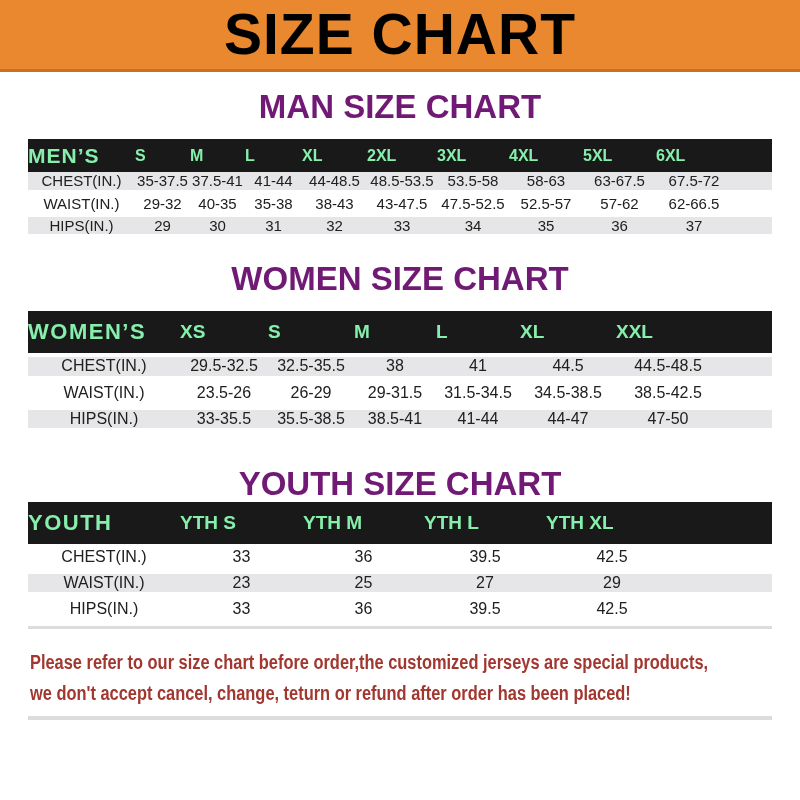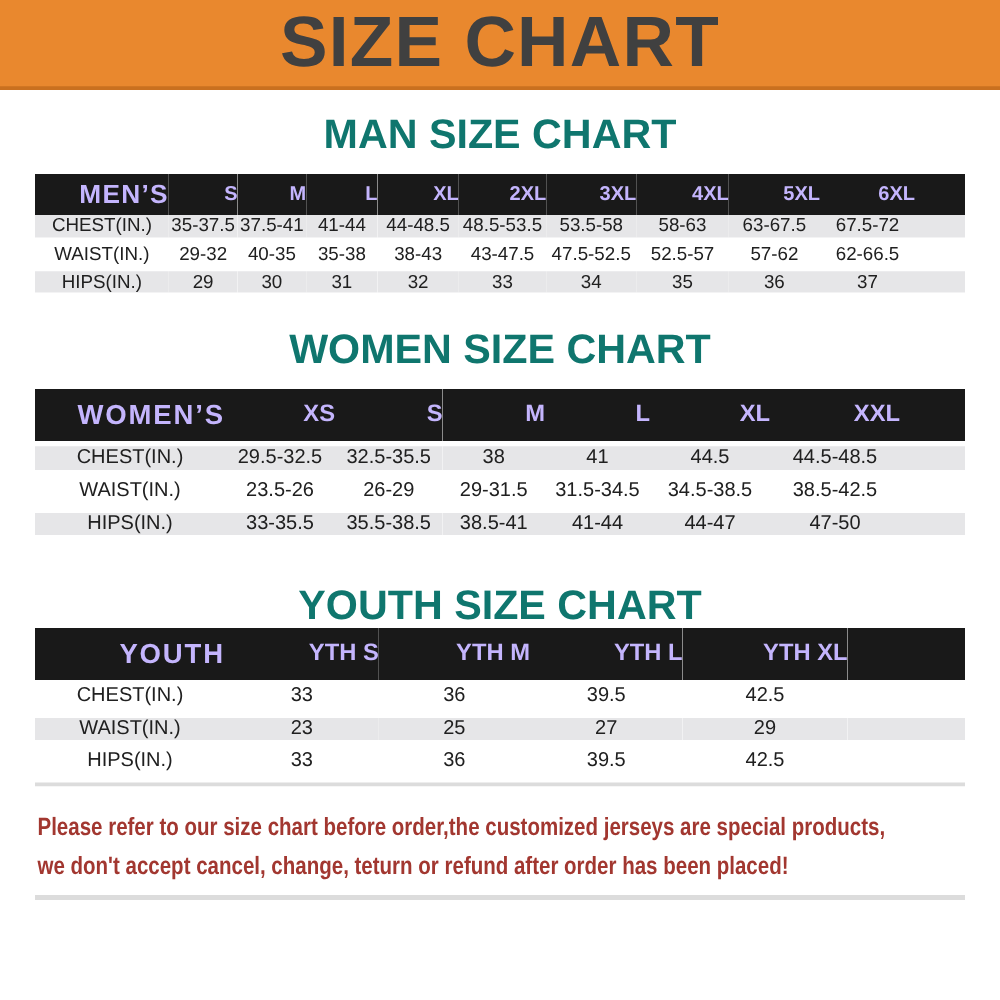--- a/index.html
+++ b/index.html
@@ -4,42 +4,42 @@
 <style>
   * { margin:0; padding:0; box-sizing:border-box; }
   html,body { width:800px; height:800px; background:#ffffff; font-family:"Liberation Sans",sans-serif; overflow:hidden; }
 
   .banner {
     width:800px; height:72px; background:#E9882E;
     border-bottom:3px solid #C9701F;
     display:flex; align-items:center; justify-content:center;
   }
   .banner-text {
-    font-size:57px; font-weight:bold; color:#404040; letter-spacing:1px; line-height:1;
+    font-size:57px; font-weight:bold; color:#000000; letter-spacing:1px; line-height:1;
   }
 
   .sec-title {
-    text-align:center; font-weight:bold; color:#0f766e;
+    text-align:center; font-weight:bold; color:#701a75;
     font-size:33px; line-height:36px; letter-spacing:0px;
   }
   .t-men    { margin-top:17px; }
   .t-women  { margin-top:22px; }
   .t-youth  { margin-top:30px; }
 
   table {
     border-collapse:collapse; table-layout:fixed;
     width:744px; margin:0 0 0 28px;
   }
   .tbl-men   { margin-top:14px; }
   .tbl-women { margin-top:14px; }
   .tbl-youth { }
 
   th {
-    background:#191919; color:#c4b5fd; font-weight:bold;
-    text-align:right; vertical-align:middle; overflow:hidden;
+    background:#191919; color:#86efac; font-weight:bold;
+    text-align:left; vertical-align:middle; overflow:hidden;
   }
   .tbl-men th   { height:33px; font-size:16px; }
   .tbl-men th.lbl { font-size:21px; letter-spacing:1px; }
   .tbl-women th, .tbl-youth th { height:44px; font-size:19px; border-bottom:4px solid #fff; }
   .tbl-women th.lbl, .tbl-youth th.lbl { font-size:22px; letter-spacing:1.5px; }
 
   td {
     text-align:center; vertical-align:middle; color:#202020;
     border-bottom:5px solid #ffffff; overflow:hidden;
   }

